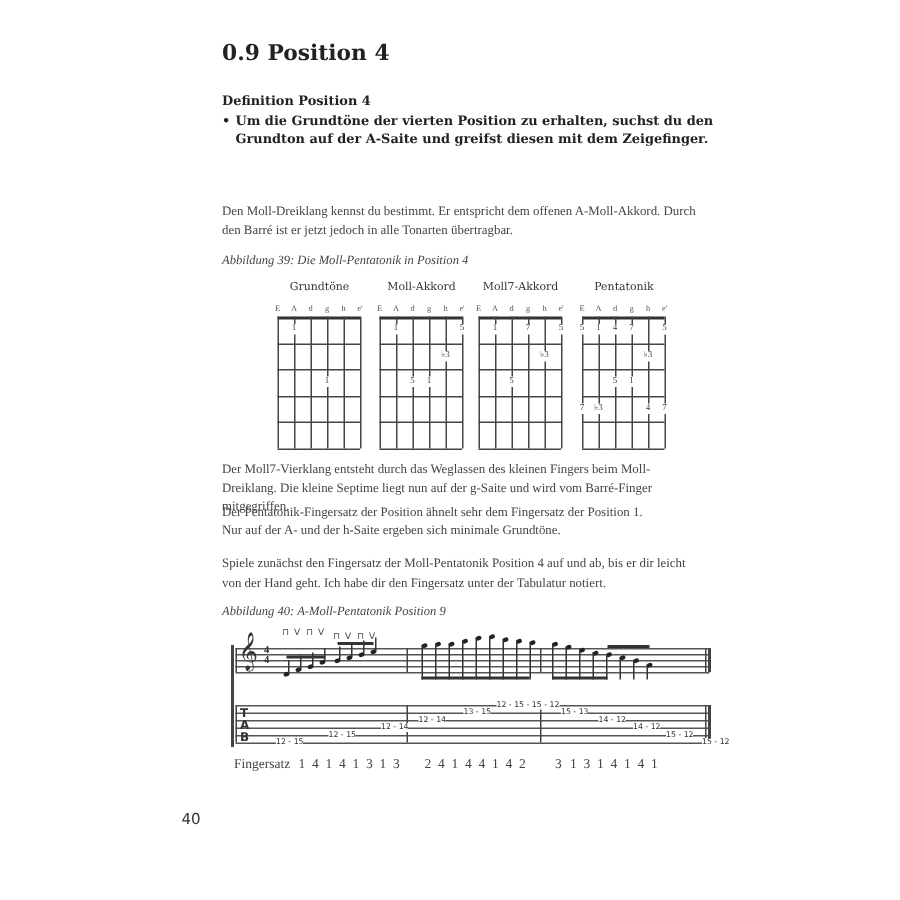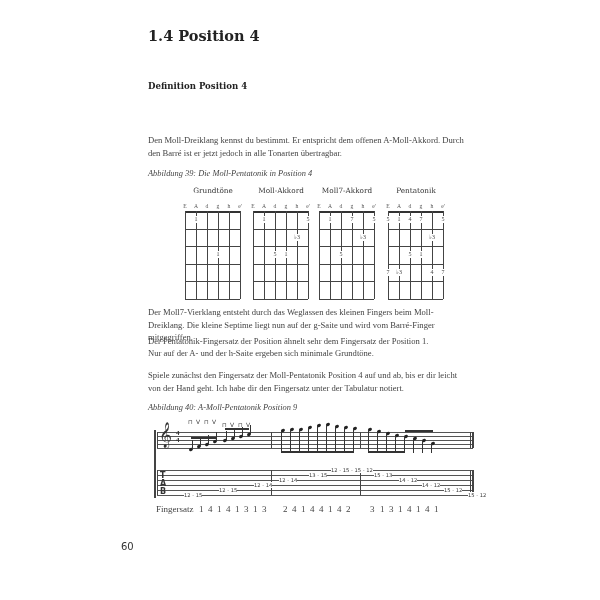--- a/index.html
+++ b/index.html
@@ -4,21 +4,21 @@
 <style>
   html, body { margin: 0; padding: 0; }
   body {
     width: 600px; height: 600px; background: #ffffff; position: relative; overflow: hidden;
     font-family: "Liberation Serif", "DejaVu Serif", serif; color: #2a2a2a;
   }
   .page-title {
     position: absolute; left: 148px; top: 27px; font-size: 14.5px; font-weight: bold;
     font-family: "DejaVu Serif", serif; color: #222;
   }
-  .def-block { position: absolute; left: 148px; top: 62px; width: 330px; font-family: "DejaVu Serif", serif; font-size: 8.6px; font-weight: bold; line-height: 12.6px; color: #222; margin-top: 18px; }
+  .def-block { position: absolute; left: 148px; top: 62px; width: 330px; font-family: "DejaVu Serif", serif; font-size: 8.6px; font-weight: bold; line-height: 12.6px; color: #222; }
   .def-title { margin-bottom: 0; }
   .def-list { margin: 0; padding: 0; list-style: none; }
   .def-list li { padding-left: 9px; position: relative; }
   .def-list li::before { content: "•"; position: absolute; left: 0; top: 0; }
   .para { position: absolute; left: 148px; width: 322px; font-size: 8.6px; line-height: 12.5px; color: #444; }
   .caption { position: absolute; left: 148px; font-size: 8.4px; font-style: italic; color: #444; }
   .diagram { position: absolute; top: 186px; width: 70px; }
   .diagram-label { position: absolute; top: 0; left: 0; width: 60px; text-align: center; font-family: "DejaVu Serif", serif; font-size: 7.3px; color: #333; }
   .strings-row { position: absolute; top: 17px; left: 0; width: 64px; font-size: 5.6px; color: #555; }
   .strings-row span { position: absolute; width: 10px; text-align: center; }
@@ -35,25 +35,26 @@
   .stem { position: absolute; width: 1px; background: #333; }
   .beam { position: absolute; height: 2px; background: #333; }
   .bow { position: absolute; font-size: 6px; color: #444; font-family: "DejaVu Sans", sans-serif; }
   .fingering-label { position: absolute; left: 156px; top: 504px; font-size: 9px; color: #444; }
   .fingering-num { position: absolute; top: 504px; font-size: 9px; color: #444; }
   .page-number { position: absolute; left: 121px; top: 541px; font-size: 10px; color: #333; font-family: "DejaVu Sans", sans-serif; }
 </style>
 </head>
 <body>
 
-<div class="page-title">1.4 Position 4</div>
+<div class="page-title">0.9 Position 4</div>
 
 <div class="def-block">
   <div class="def-title">Definition Position 4</div>
   <ul class="def-list">
+    <li>Um die Grundtöne der vierten Position zu erhalten, suchst du den Grundton auf der A-Saite und greifst diesen mit dem Zeigefinger.</li>
   </ul>
 </div>
 
 <div class="para" style="top:134px;">Den Moll-Dreiklang kennst du bestimmt. Er entspricht dem offenen A-Moll-Akkord. Durch den Barré ist er jetzt jedoch in alle Tonarten übertragbar.</div>
 <div class="caption" style="top:169px;">Abbildung 39: Die Moll-Pentatonik in Position 4</div>
 
 <div id="diagrams">
     <div class="diagram" style="left: 183px;">
       <div class="diagram-label">Grundtöne</div>
       <div class="strings-row">
@@ -315,13 +316,13 @@
     <div class="fingering-num" style="left: 370px;">3</div>
     <div class="fingering-num" style="left: 380px;">1</div>
     <div class="fingering-num" style="left: 389px;">3</div>
     <div class="fingering-num" style="left: 398px;">1</div>
     <div class="fingering-num" style="left: 407px;">4</div>
     <div class="fingering-num" style="left: 416px;">1</div>
     <div class="fingering-num" style="left: 425px;">4</div>
     <div class="fingering-num" style="left: 434px;">1</div>
   </div>
 
-<div class="page-number">60</div>
+<div class="page-number">40</div>
 
 </body></html>

